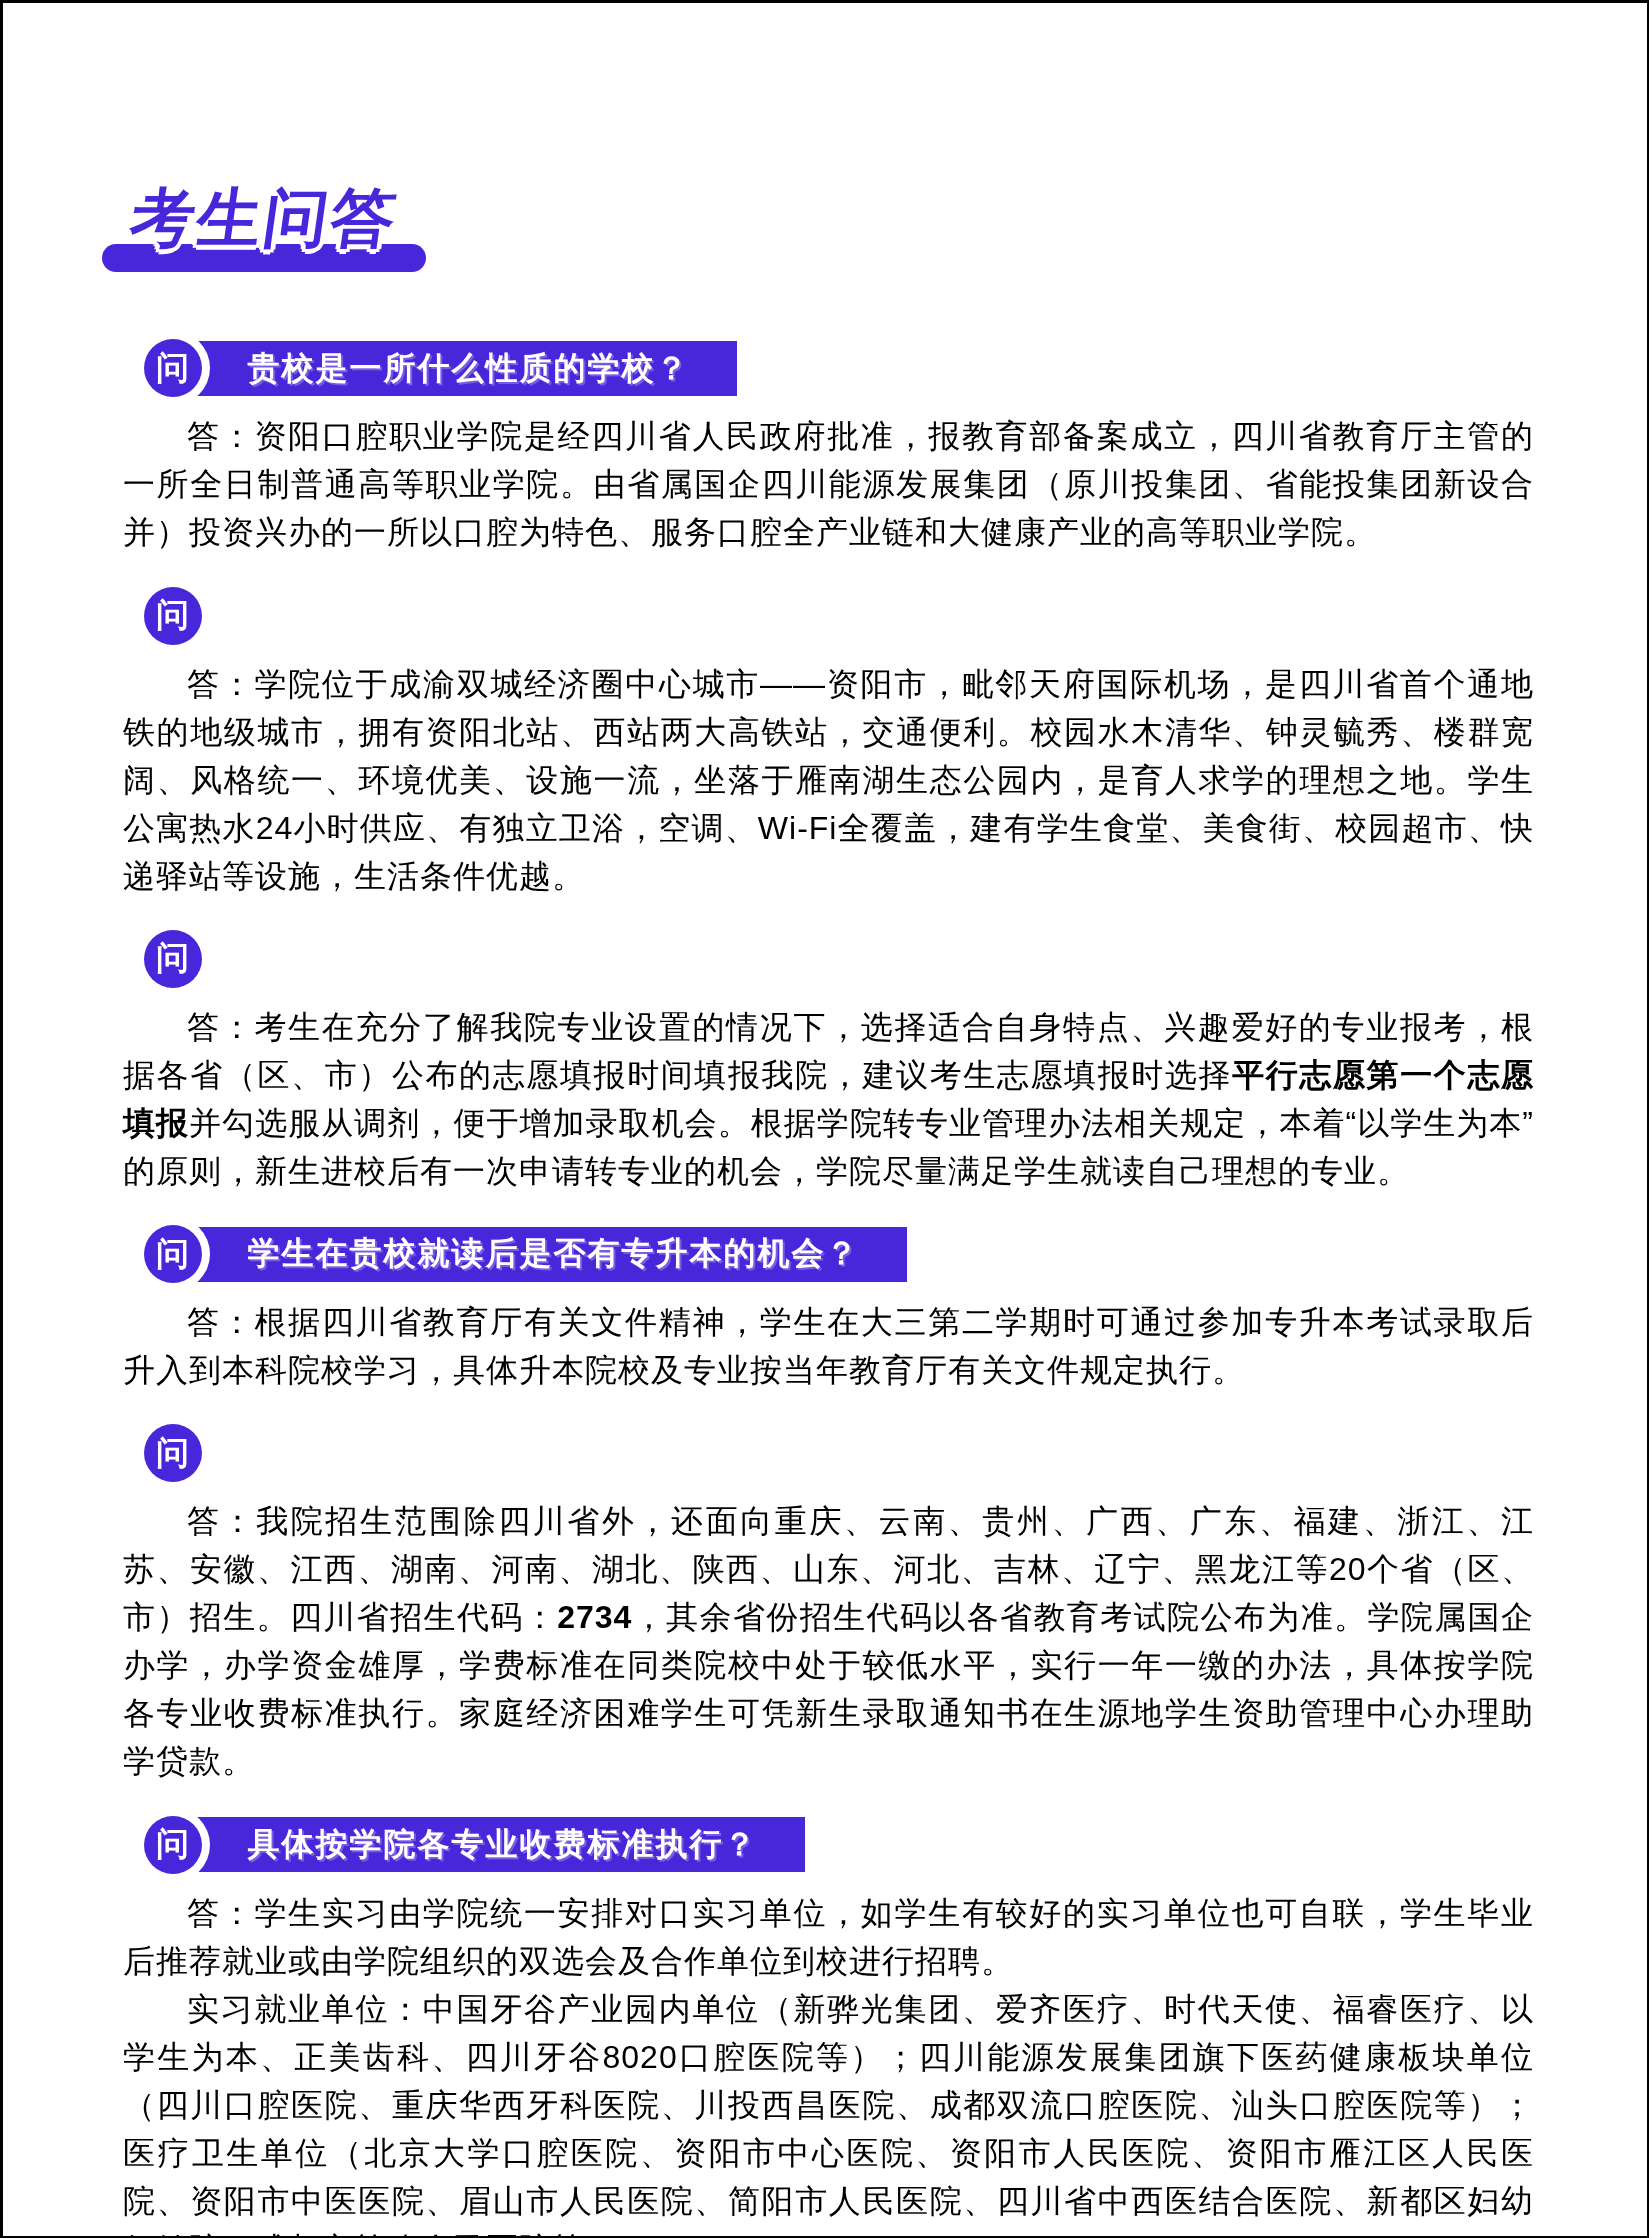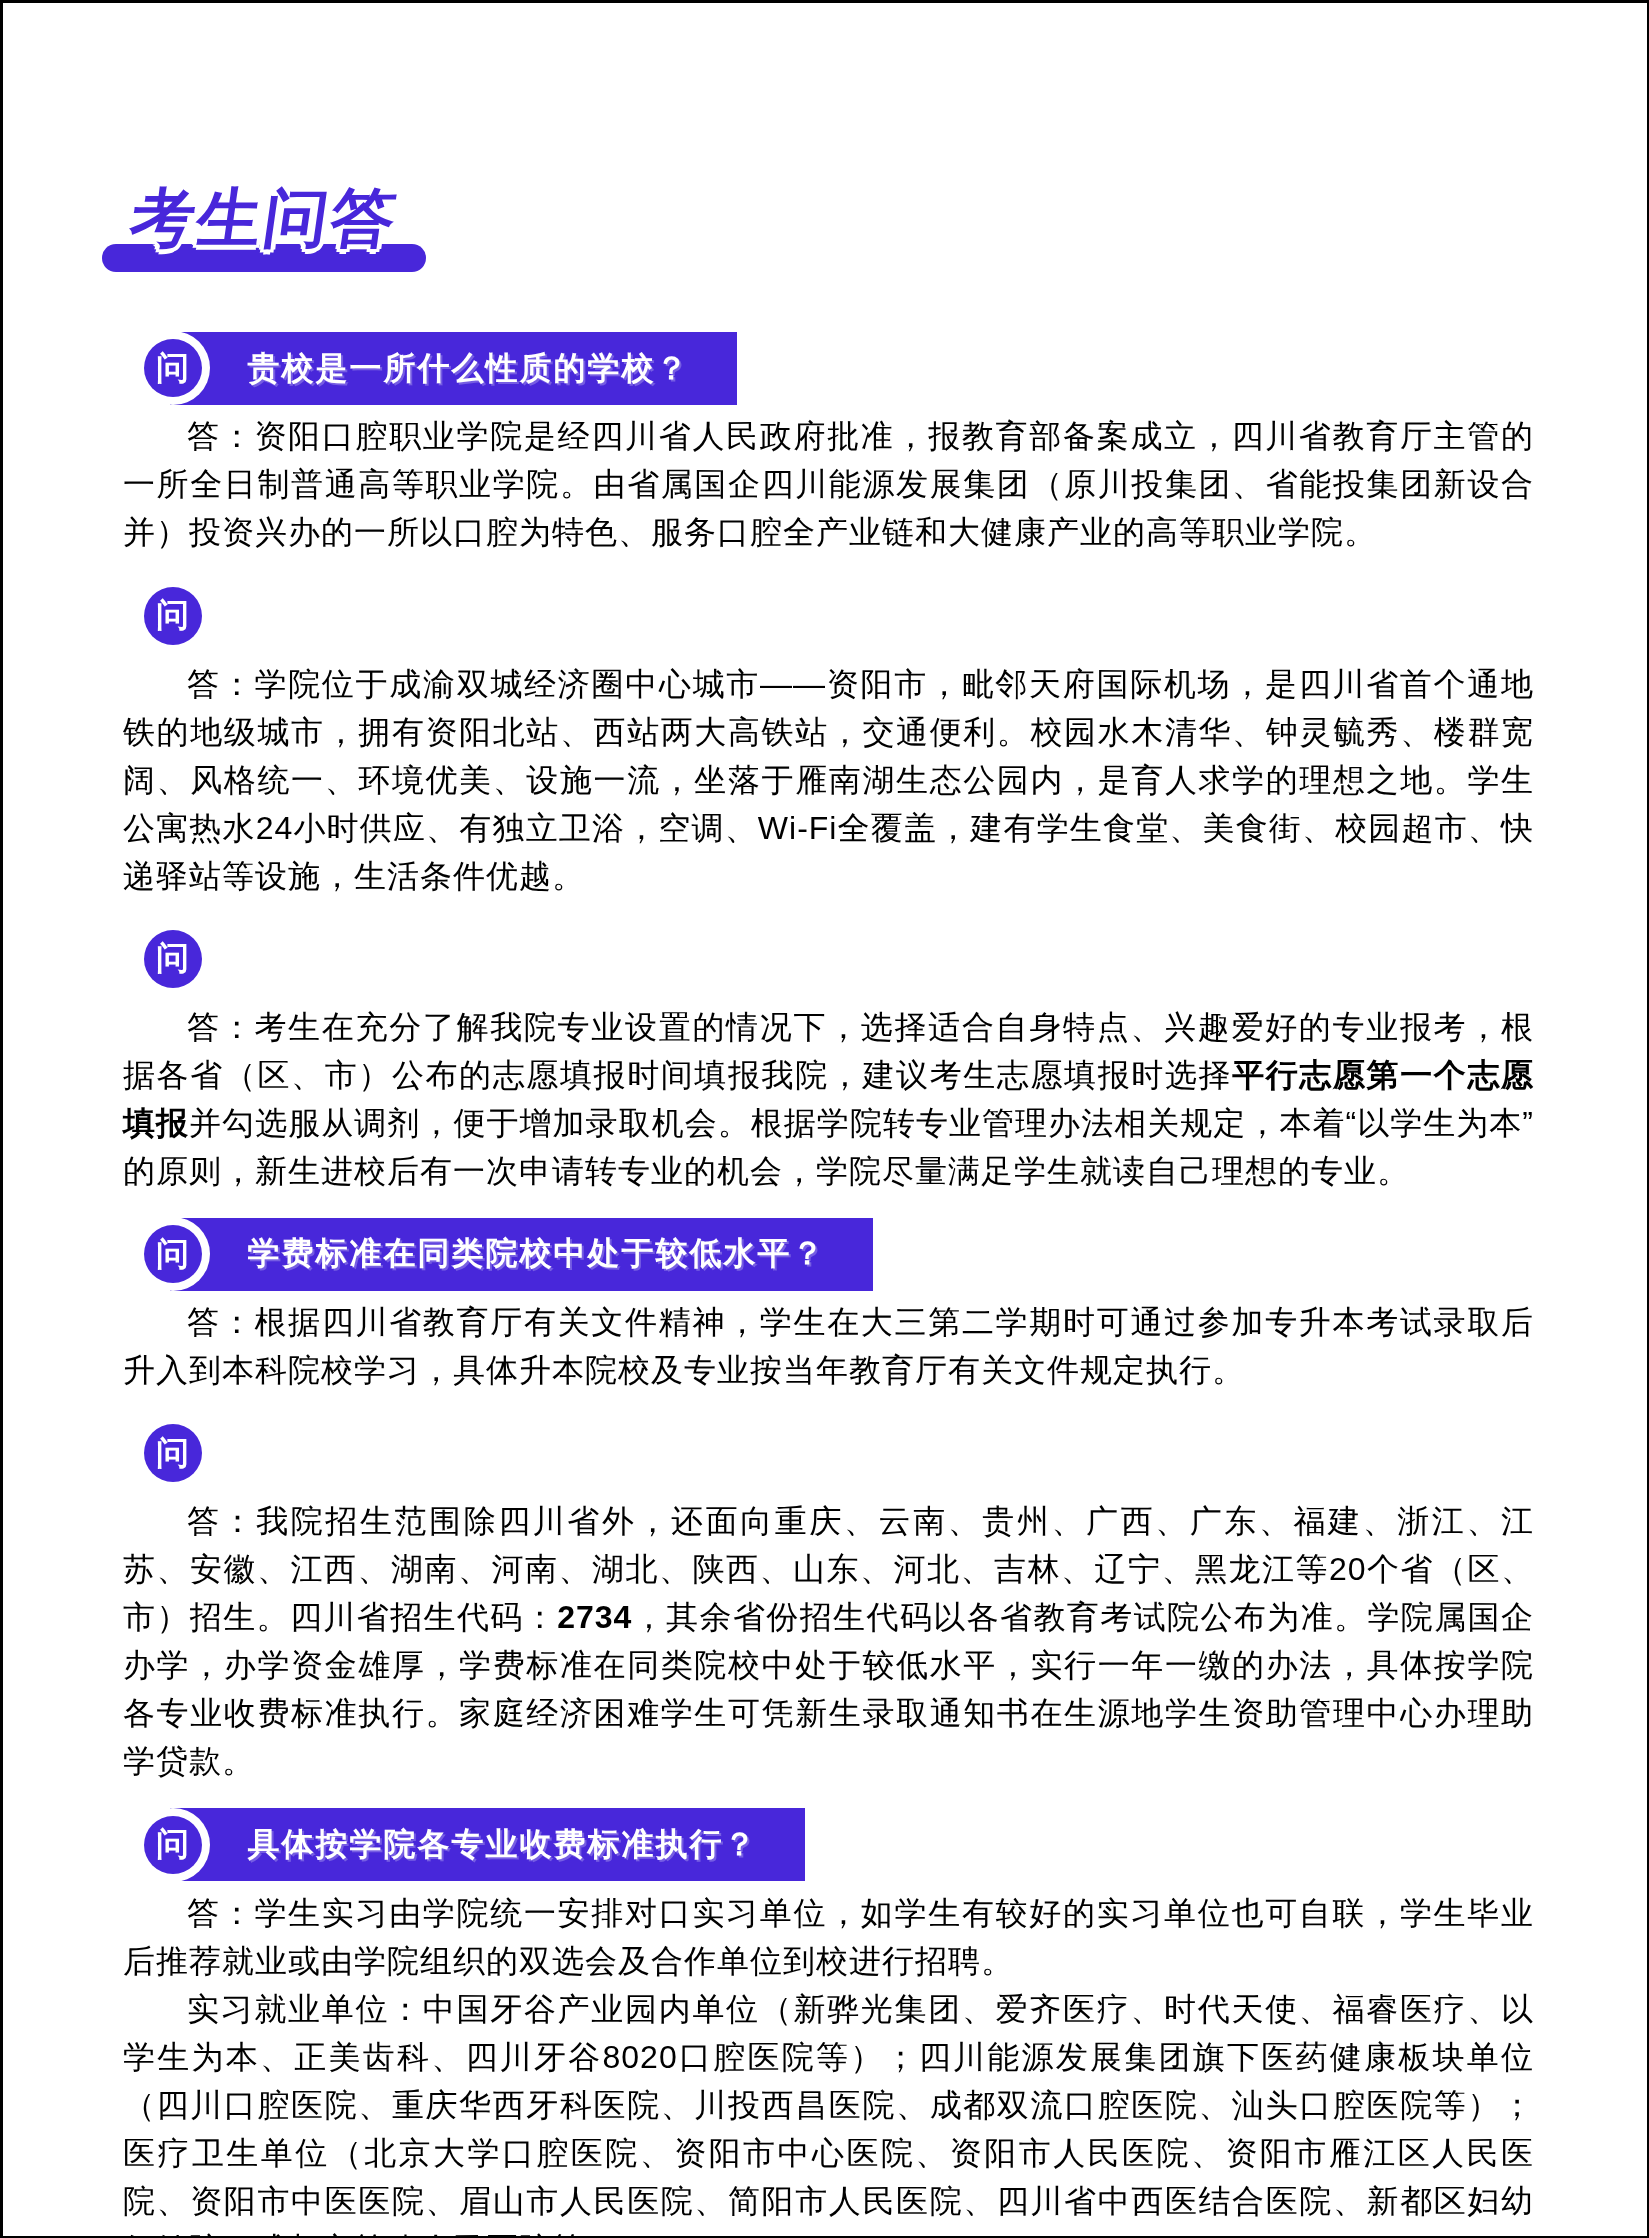--- a/index.html
+++ b/index.html
@@ -58,21 +58,21 @@
   
   .qa-row{
     position:relative;
     height:61px;
     margin-left:16.6px; 
     display:flex;
     align-items:center;
   }
   .qa-banner{
     margin-left:30px;
-    height:73px;
+    height:55px;
     background:var(--accent);
     display:inline-flex;
     align-items:center;
     padding:0 47px 0 78px;
   }
   .qa-ring{
     position:absolute;
     left:-4px;
     top:-6.6px;
     width:74px;
@@ -158,21 +158,21 @@
         <div class="qa-badge">问</div>
       </div>
       <div class="answer">
         <p><span>答：考生在充分了解我院专业设置的情况下，选择适合自身特点、兴趣爱好的专业报考，根据各省（区、市）公布的志愿填报时间填报我院，建议考生志愿填报时选择</span><b>平行志愿第一个志愿填报</b><span>并勾选服从调剂，便于增加录取机会。根据学院转专业管理办法相关规定，本着“以学生为本”的原则，新生进校后有一次申请转专业的机会，学院尽量满足学生就读自己理想的专业。</span></p>
       </div>
     </section>
 
     <section class="qa-section">
       <div class="qa-row">
         <div class="qa-banner">
-          <span class="qa-question">学费标准在同类院校中处于较低水平？</span>
+          <span class="qa-question">学生在贵校就读后是否有专升本的机会？</span>
         </div>
         <div class="qa-ring"></div>
         <div class="qa-badge">问</div>
       </div>
       <div class="answer">
         <p><span>答：根据四川省教育厅有关文件精神，学生在大三第二学期时可通过参加专升本考试录取后升入到本科院校学习，具体升本院校及专业按当年教育厅有关文件规定执行。</span></p>
       </div>
     </section>
 
     <section class="qa-section">

